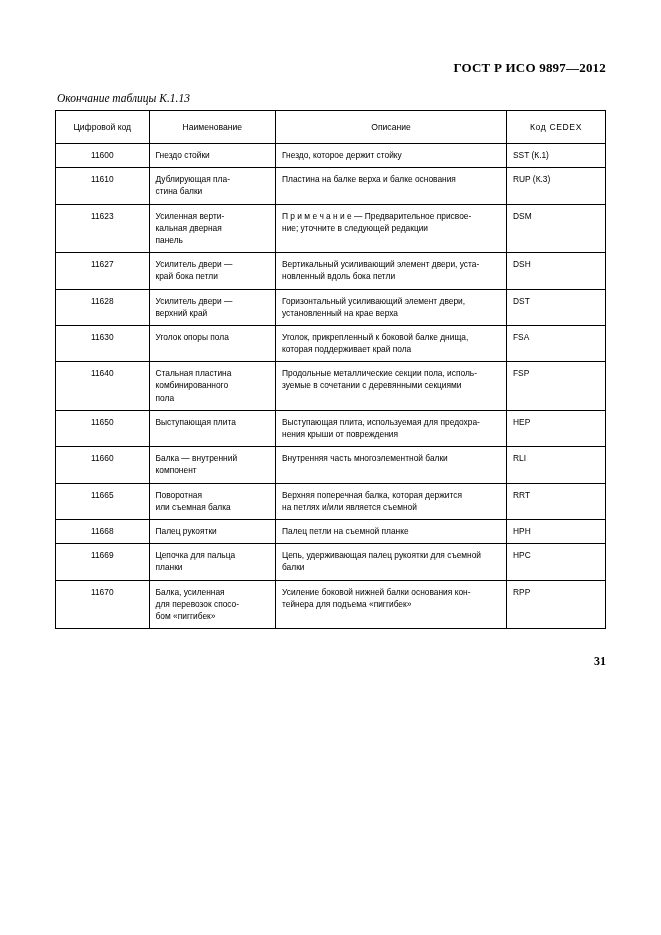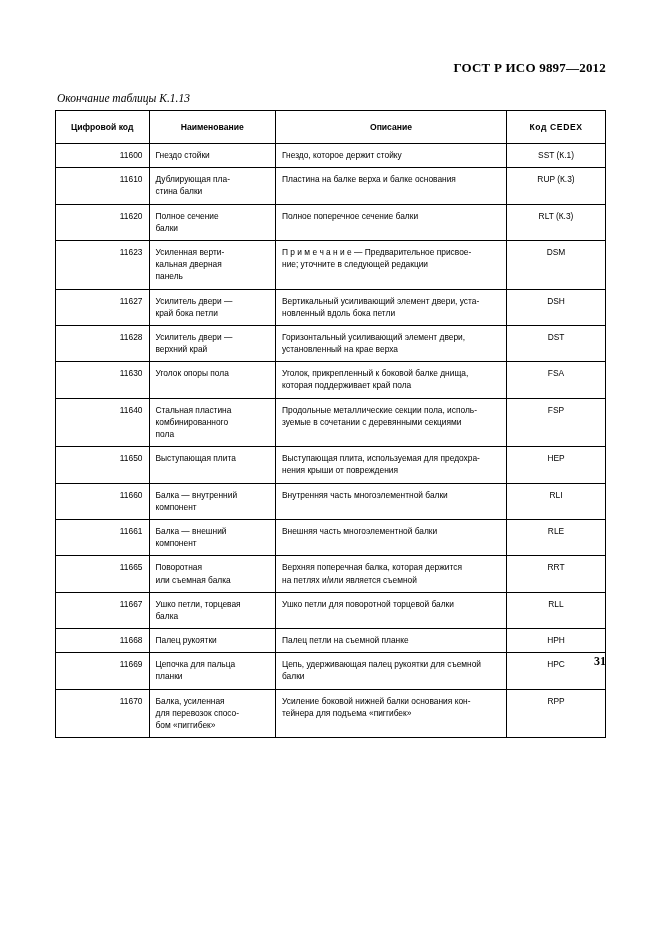--- a/index.html
+++ b/index.html
@@ -45,38 +45,38 @@
     border: 1px solid #000000;
     vertical-align: top;
     padding: 5px 6px 6px 6px;
     font-family: "Liberation Sans", sans-serif;
     font-size: 8.4px;
     line-height: 1.45;
   }
   table.codes thead th {
     text-align: center;
     vertical-align: middle;
-    font-weight: bold;
+    font-weight: normal;
     font-size: 8.6px;
     padding: 6px 4px;
     height: 20px;
   }
   col.c-code { width: 17%; }
   col.c-name { width: 23%; }
   col.c-desc { width: 42%; }
   col.c-cedex { width: 18%; }
 
   td.code {
-    text-align: right;
+    text-align: center;
     white-space: nowrap;
   }
   td.name { text-align: left; }
   td.desc { text-align: left; }
   td.cedex {
-    text-align: center;
+    text-align: left;
     white-space: nowrap;
   }
   .th-cedex { letter-spacing: 0.6px; }
   .page-num {
     position: absolute;
     right: 55px;
     bottom: 58px;
     font-family: "Liberation Serif", serif;
     font-size: 12px;
     font-weight: bold;
@@ -113,26 +113,20 @@
           <td class="desc">Гнездо, которое держит стойку</td>
           <td class="cedex">SST (К.1)</td>
         </tr>
         <tr>
           <td class="code">11610</td>
           <td class="name">Дублирующая пла-<br>стина балки</td>
           <td class="desc">Пластина на балке верха и балке основания</td>
           <td class="cedex">RUP (К.3)</td>
         </tr>
         <tr>
-          <td class="code">11620</td>
-          <td class="name">Полное сечение<br>балки</td>
-          <td class="desc">Полное поперечное сечение балки</td>
-          <td class="cedex">RLT (К.3)</td>
-        </tr>
-        <tr>
           <td class="code">11623</td>
           <td class="name">Усиленная верти-<br>кальная дверная<br>панель</td>
           <td class="desc">П р и м е ч а н и е  — Предварительное присвое-<br>ние; уточните в следующей редакции</td>
           <td class="cedex">DSM</td>
         </tr>
         <tr>
           <td class="code">11627</td>
           <td class="name">Усилитель двери —<br>край бока петли</td>
           <td class="desc">Вертикальный усиливающий элемент двери, уста-<br>новленный вдоль бока петли</td>
           <td class="cedex">DSH</td>
@@ -161,36 +155,24 @@
           <td class="desc">Выступающая плита, используемая для предохра-<br>нения крыши от повреждения</td>
           <td class="cedex">HEP</td>
         </tr>
         <tr>
           <td class="code">11660</td>
           <td class="name">Балка — внутренний<br>компонент</td>
           <td class="desc">Внутренняя часть многоэлементной балки</td>
           <td class="cedex">RLI</td>
         </tr>
         <tr>
-          <td class="code">11661</td>
-          <td class="name">Балка — внешний<br>компонент</td>
-          <td class="desc">Внешняя часть многоэлементной балки</td>
-          <td class="cedex">RLE</td>
-        </tr>
-        <tr>
           <td class="code">11665</td>
           <td class="name">Поворотная<br>или съемная балка</td>
           <td class="desc">Верхняя поперечная балка, которая держится<br>на петлях и/или является съемной</td>
           <td class="cedex">RRT</td>
-        </tr>
-        <tr>
-          <td class="code">11667</td>
-          <td class="name">Ушко петли, торцевая<br>балка</td>
-          <td class="desc">Ушко петли для поворотной торцевой балки</td>
-          <td class="cedex">RLL</td>
         </tr>
         <tr>
           <td class="code">11668</td>
           <td class="name">Палец рукоятки</td>
           <td class="desc">Палец петли на съемной планке</td>
           <td class="cedex">HPH</td>
         </tr>
         <tr>
           <td class="code">11669</td>
           <td class="name">Цепочка для пальца<br>планки</td>

